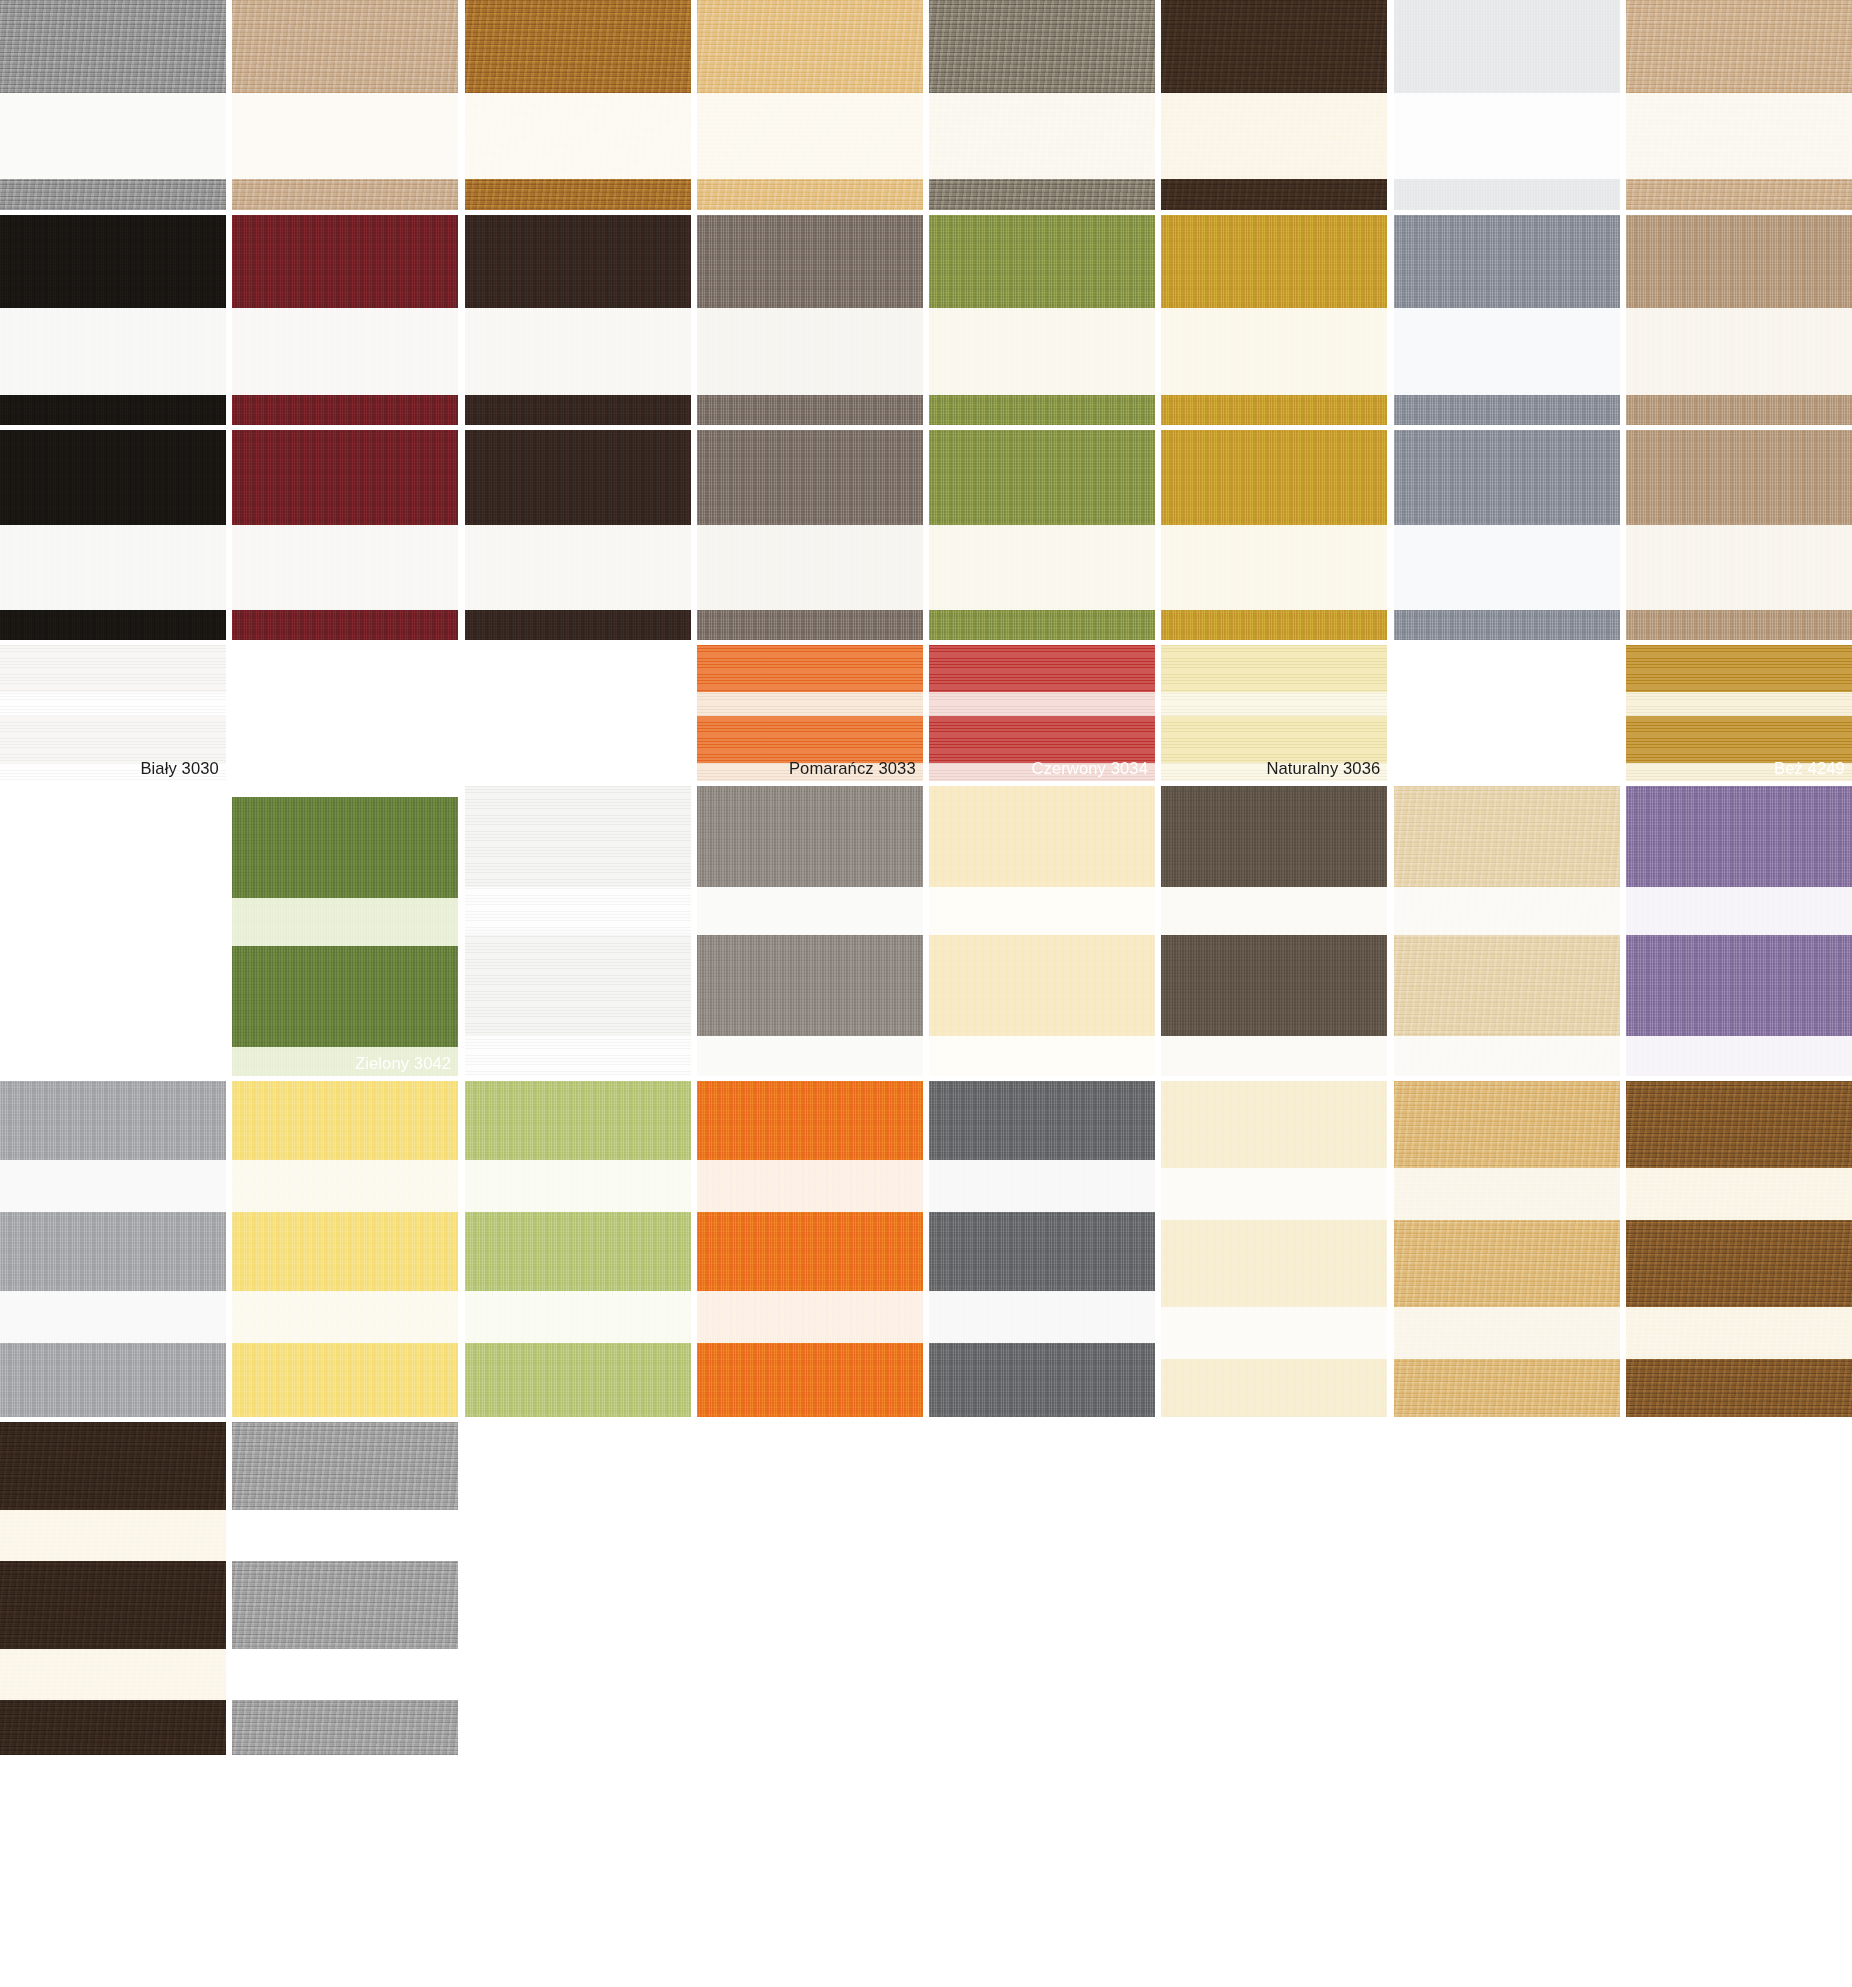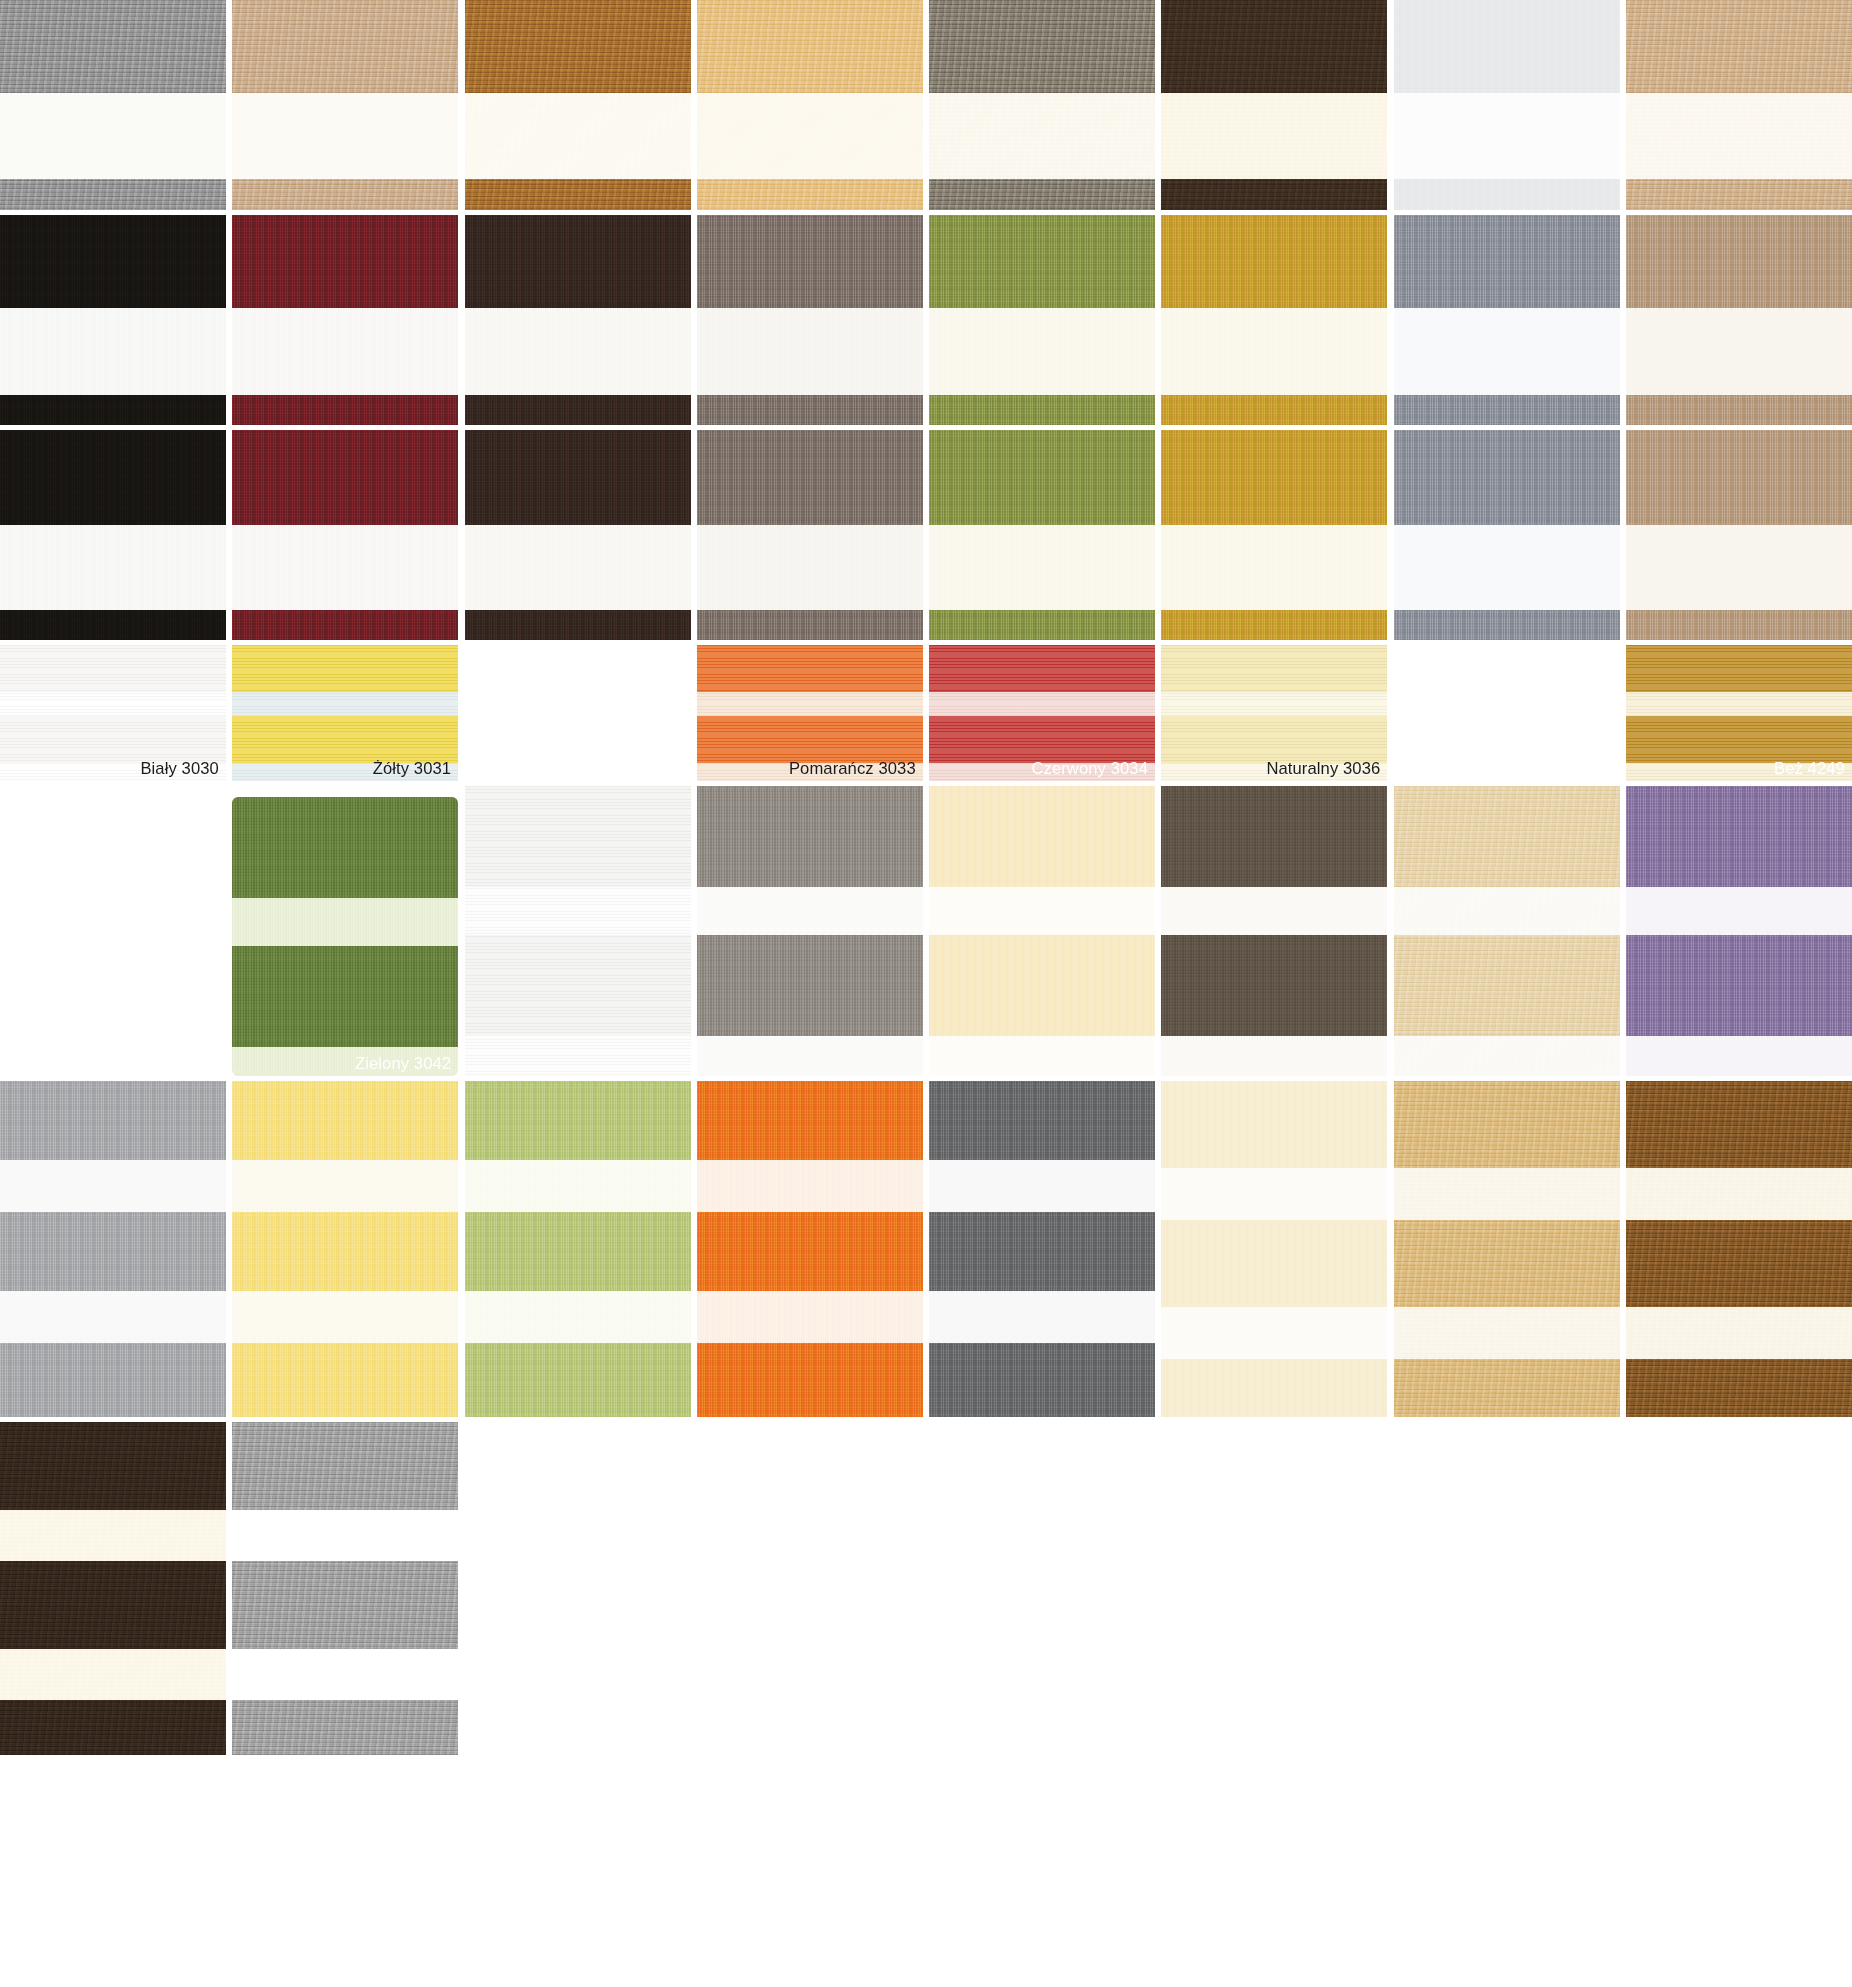--- a/index.html
+++ b/index.html
@@ -261,27 +261,20 @@
         <div class="tex-h" style="opacity: 0.35;"></div>
       </div>
     </div>
     <div class="cell" style="grid-area: 4 / 1; margin-top: 4.7px;">
       <div class="swatch">
         <div class="bands" style="background: repeating-linear-gradient(rgb(246, 245, 242) 0px, rgb(246, 245, 242) 47px, rgb(254, 254, 254) 47px, rgb(254, 254, 254) 71px);"></div>
         <div class="tex-sheer"></div>
       </div>
       <span class="label dark">Biały 3030</span>
     </div>
-    <div class="cell" style="grid-area: 4 / 2; margin-top: 4.7px;">
-      <div class="swatch">
-        <div class="bands" style="background: repeating-linear-gradient(rgb(239, 214, 69) 0px, rgb(239, 214, 69) 47px, rgb(227, 236, 239) 47px, rgb(227, 236, 239) 71px);"></div>
-        <div class="tex-sheer"></div>
-      </div>
-      <span class="label dark">Żółty 3031</span>
-    </div>
     <div class="cell" style="grid-area: 4 / 4; margin-top: 4.7px;">
       <div class="swatch">
         <div class="bands" style="background: repeating-linear-gradient(rgb(234, 106, 32) 0px, rgb(234, 106, 32) 47px, rgb(247, 228, 210) 47px, rgb(247, 228, 210) 71px);"></div>
         <div class="tex-sheer"></div>
       </div>
       <span class="label dark">Pomarańcz 3033</span>
     </div>
     <div class="cell" style="grid-area: 4 / 5; margin-top: 4.7px;">
       <div class="swatch">
         <div class="bands" style="background: repeating-linear-gradient(rgb(194, 51, 47) 0px, rgb(194, 51, 47) 47px, rgb(243, 216, 210) 47px, rgb(243, 216, 210) 71px);"></div>
@@ -296,21 +289,21 @@
       </div>
       <span class="label dark">Naturalny 3036</span>
     </div>
     <div class="cell" style="grid-area: 4 / 8; margin-top: 4.7px;">
       <div class="swatch">
         <div class="bands" style="background: repeating-linear-gradient(rgb(189, 138, 32) 0px, rgb(189, 138, 32) 47px, rgb(247, 239, 212) 47px, rgb(247, 239, 212) 71px);"></div>
         <div class="tex-sheer"></div>
       </div>
       <span class="label light">Beż 4249</span>
     </div>
-    <div class="cell" style="grid-area: 5 / 2; margin-top: 16px; border-radius: 6px;">
+    <div class="cell" style="grid-area: 5 / 2; margin-top: 16px;">
       <div class="swatch">
         <div class="bands" style="background: repeating-linear-gradient(rgb(100, 125, 59) 0px, rgb(100, 125, 59) 101px, rgb(233, 240, 214) 101px, rgb(233, 240, 214) 149px);"></div>
         <div class="tex-mesh"></div>
         <div class="tex-h" style="opacity: 0.35;"></div>
       </div>
       <span class="label light">Zielony 3042</span>
     </div>
     <div class="cell" style="grid-area: 5 / 3; margin-top: 4.7px;">
       <div class="swatch">
         <div class="bands" style="background: repeating-linear-gradient(rgb(243, 243, 241) 0px, rgb(243, 243, 241) 101px, rgb(253, 253, 253) 101px, rgb(253, 253, 253) 149px);"></div>

